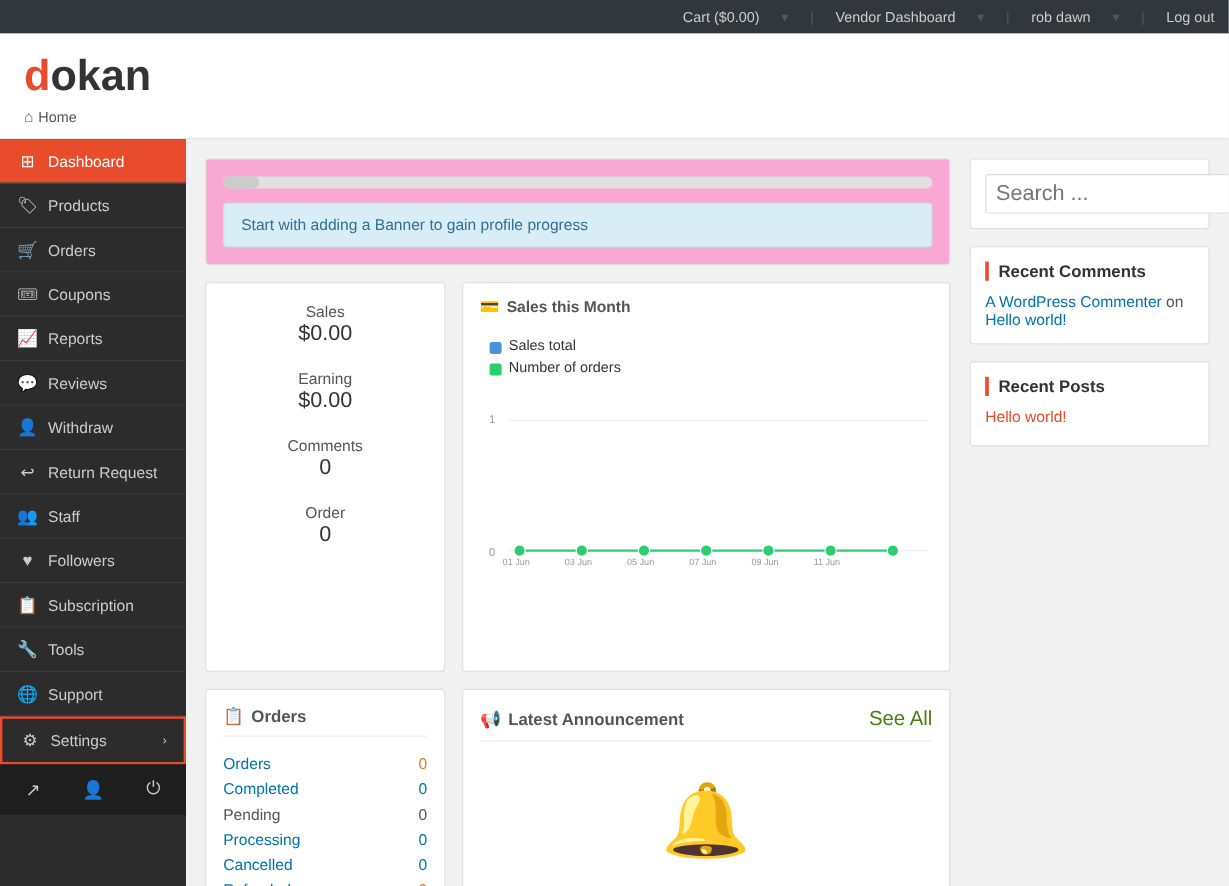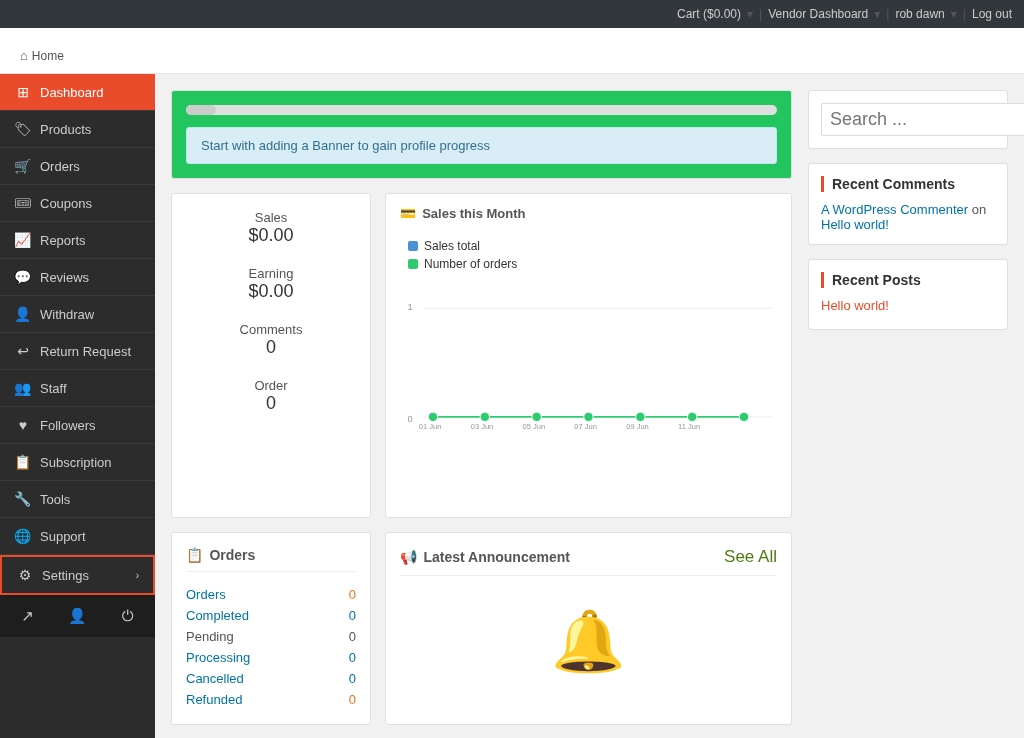--- a/index.html
+++ b/index.html
@@ -7,21 +7,21 @@
 
     
     .admin-bar {
       background: #32373c;
       color: #ccc;
       height: 28px;
       display: flex;
       align-items: center;
       justify-content: flex-end;
       padding: 0 12px;
-      gap: 6px;
+      gap: 18px;
       font-size: 12px;
     }
     .admin-bar a { color: #ccc; text-decoration: none; cursor: pointer; }
     .admin-bar .sep { color: #555; }
 
     
     .site-header {
       background: #fff;
       padding: 14px 20px 10px 20px;
       border-bottom: 1px solid #e5e5e5;
@@ -90,21 +90,21 @@
     .main-content {
       flex: 1;
       display: flex;
       flex-direction: column;
       gap: 14px;
       min-width: 0;
     }
 
     
     .progress-section {
-      background: #22c55e;
+      background: #f9a8d4;
       border: 1px solid #e0e0e0;
       border-radius: 3px;
       padding: 14px;
     }
     .progress-bar-outer {
       background: #e0e0e0;
       height: 10px;
       border-radius: 5px;
       margin-bottom: 12px;
     }
@@ -170,21 +170,21 @@
     .chart-legend {
       display: flex;
       flex-direction: column;
       gap: 4px;
       margin-bottom: 6px;
       padding: 8px;
       font-size: 12px;
     }
     .legend-item {
       display: flex;
-      align-items: center;
+      align-items: flex-end;
       gap: 6px;
     }
     .legend-dot {
       width: 10px;
       height: 10px;
       border-radius: 2px;
       flex-shrink: 0;
     }
     .chart-svg-area {
       width: 100%;
@@ -330,20 +330,23 @@
   <a>Vendor Dashboard</a>
   <span class="sep">▾</span>
   <span class="sep">|</span>
   <a>rob dawn</a>
   <span class="sep">▾</span>
   <span class="sep">|</span>
   <a>Log out</a>
 </div>
 
 <div class="site-header">
+  <div class="site-logo">
+    <span class="d-letter">d</span><span class="rest">okan</span>
+  </div>
   <div class="breadcrumb">
     <span class="home-icon">⌂</span>
     <span>Home</span>
   </div>
 </div>
 
 <div class="main-wrap">
 
   <div class="sidebar">
     <div class="sidebar-item active">

